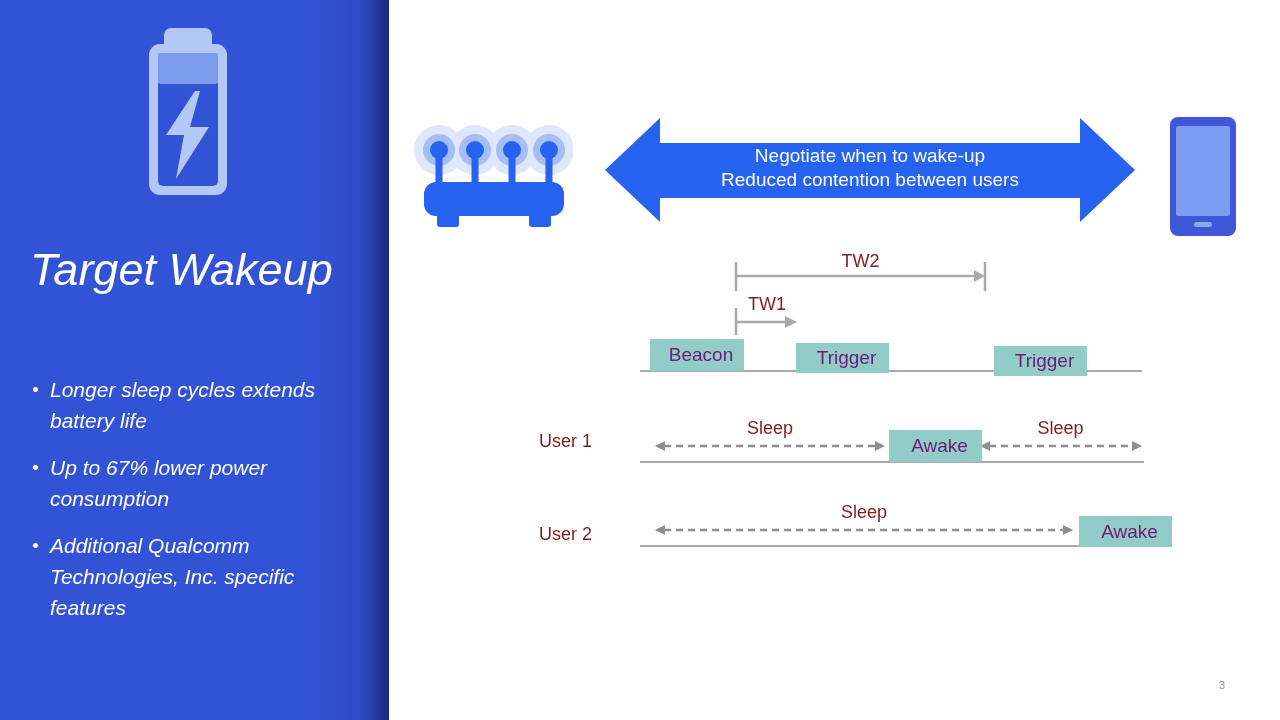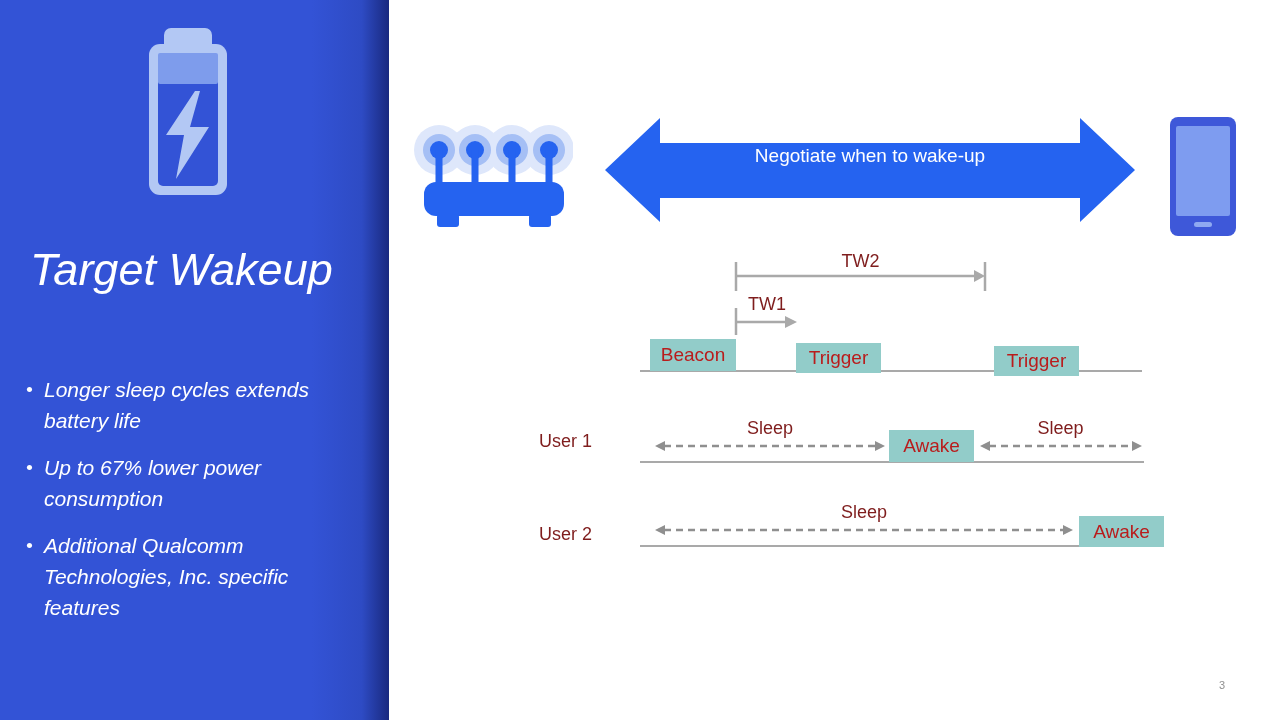--- a/index.html
+++ b/index.html
@@ -13,37 +13,37 @@
     position:absolute;left:0;top:0;width:389px;height:720px;
     background:linear-gradient(90deg,#3353D6 0%,#3353D6 80%,#2E4BC4 93%,#19297F 100%);
     font-style:italic;
   }
   .battery-wrap{position:absolute;left:146px;top:28px;}
   .side-title{
     position:absolute;left:30px;top:238px;width:345px;
     color:#ffffff;font-size:45px;line-height:64px;font-weight:400;
   }
   .side-bullets{
-    position:absolute;left:24px;top:374px;width:318px;margin:0;padding:0;
+    position:absolute;left:30px;top:374px;width:318px;margin:0;padding:0;
     list-style:none;color:#ffffff;font-size:21px;line-height:31px;font-weight:400;
   }
   .side-bullets li{position:relative;padding-left:20px;margin:0 0 16px 0;}
   .side-bullets li::before{content:"\2022";position:absolute;left:2px;top:0;font-size:19px;}
   
   .router-wrap{position:absolute;left:413px;top:106px;}
   .phone-wrap{position:absolute;left:1170px;top:117px;}
   .banner-wrap{position:absolute;left:605px;top:118px;width:530px;height:104px;}
   .banner-text{
     position:absolute;left:605px;top:144px;width:530px;
     color:#ffffff;font-size:19px;line-height:24px;text-align:center;font-weight:400;
   }
   .diagram-svg{position:absolute;left:520px;top:245px;}
   .teal-box{
-    position:absolute;background:#92CCC9;color:#b91c1c;text-align:center;
-    font-size:19px;font-weight:400;
+    position:absolute;background:#92CCC9;color:#701a75;text-align:center;
+    font-size:19px;font-weight:400;padding-left:8px;
   }
   .dlabel{position:absolute;color:#7f1d1d;font-size:18px;font-weight:400;}
   .dlabel.center{text-align:center;}
   .page-number{
     position:absolute;left:1210px;top:679px;width:24px;text-align:center;
     color:#909090;font-size:11px;
   }
 </style>
 </head>
 <body>
@@ -103,20 +103,21 @@
     </svg>
   </div>
 
   <div class="banner-wrap">
     <svg width="530" height="104" viewBox="0 0 530 104">
       <polygon fill="#2563F0" points="0,52 55,0 55,25 475,25 475,0 530,52 475,104 475,80 55,80 55,104"></polygon>
     </svg>
   </div>
   <div class="banner-text">
     <div>Negotiate when to wake-up</div>
+    <div>Reduced contention between users</div>
   </div>
 
   <div class="phone-wrap">
     <svg width="66" height="119" viewBox="0 0 66 119">
       <rect x="0" y="0" width="66" height="119" rx="8" fill="#3E58D9"></rect>
       <rect x="6" y="9" width="54" height="90" rx="2" fill="#7E9CF0"></rect>
       <rect x="24" y="105" width="18" height="5" rx="2.5" fill="#8FA9F1"></rect>
     </svg>
   </div>
 

